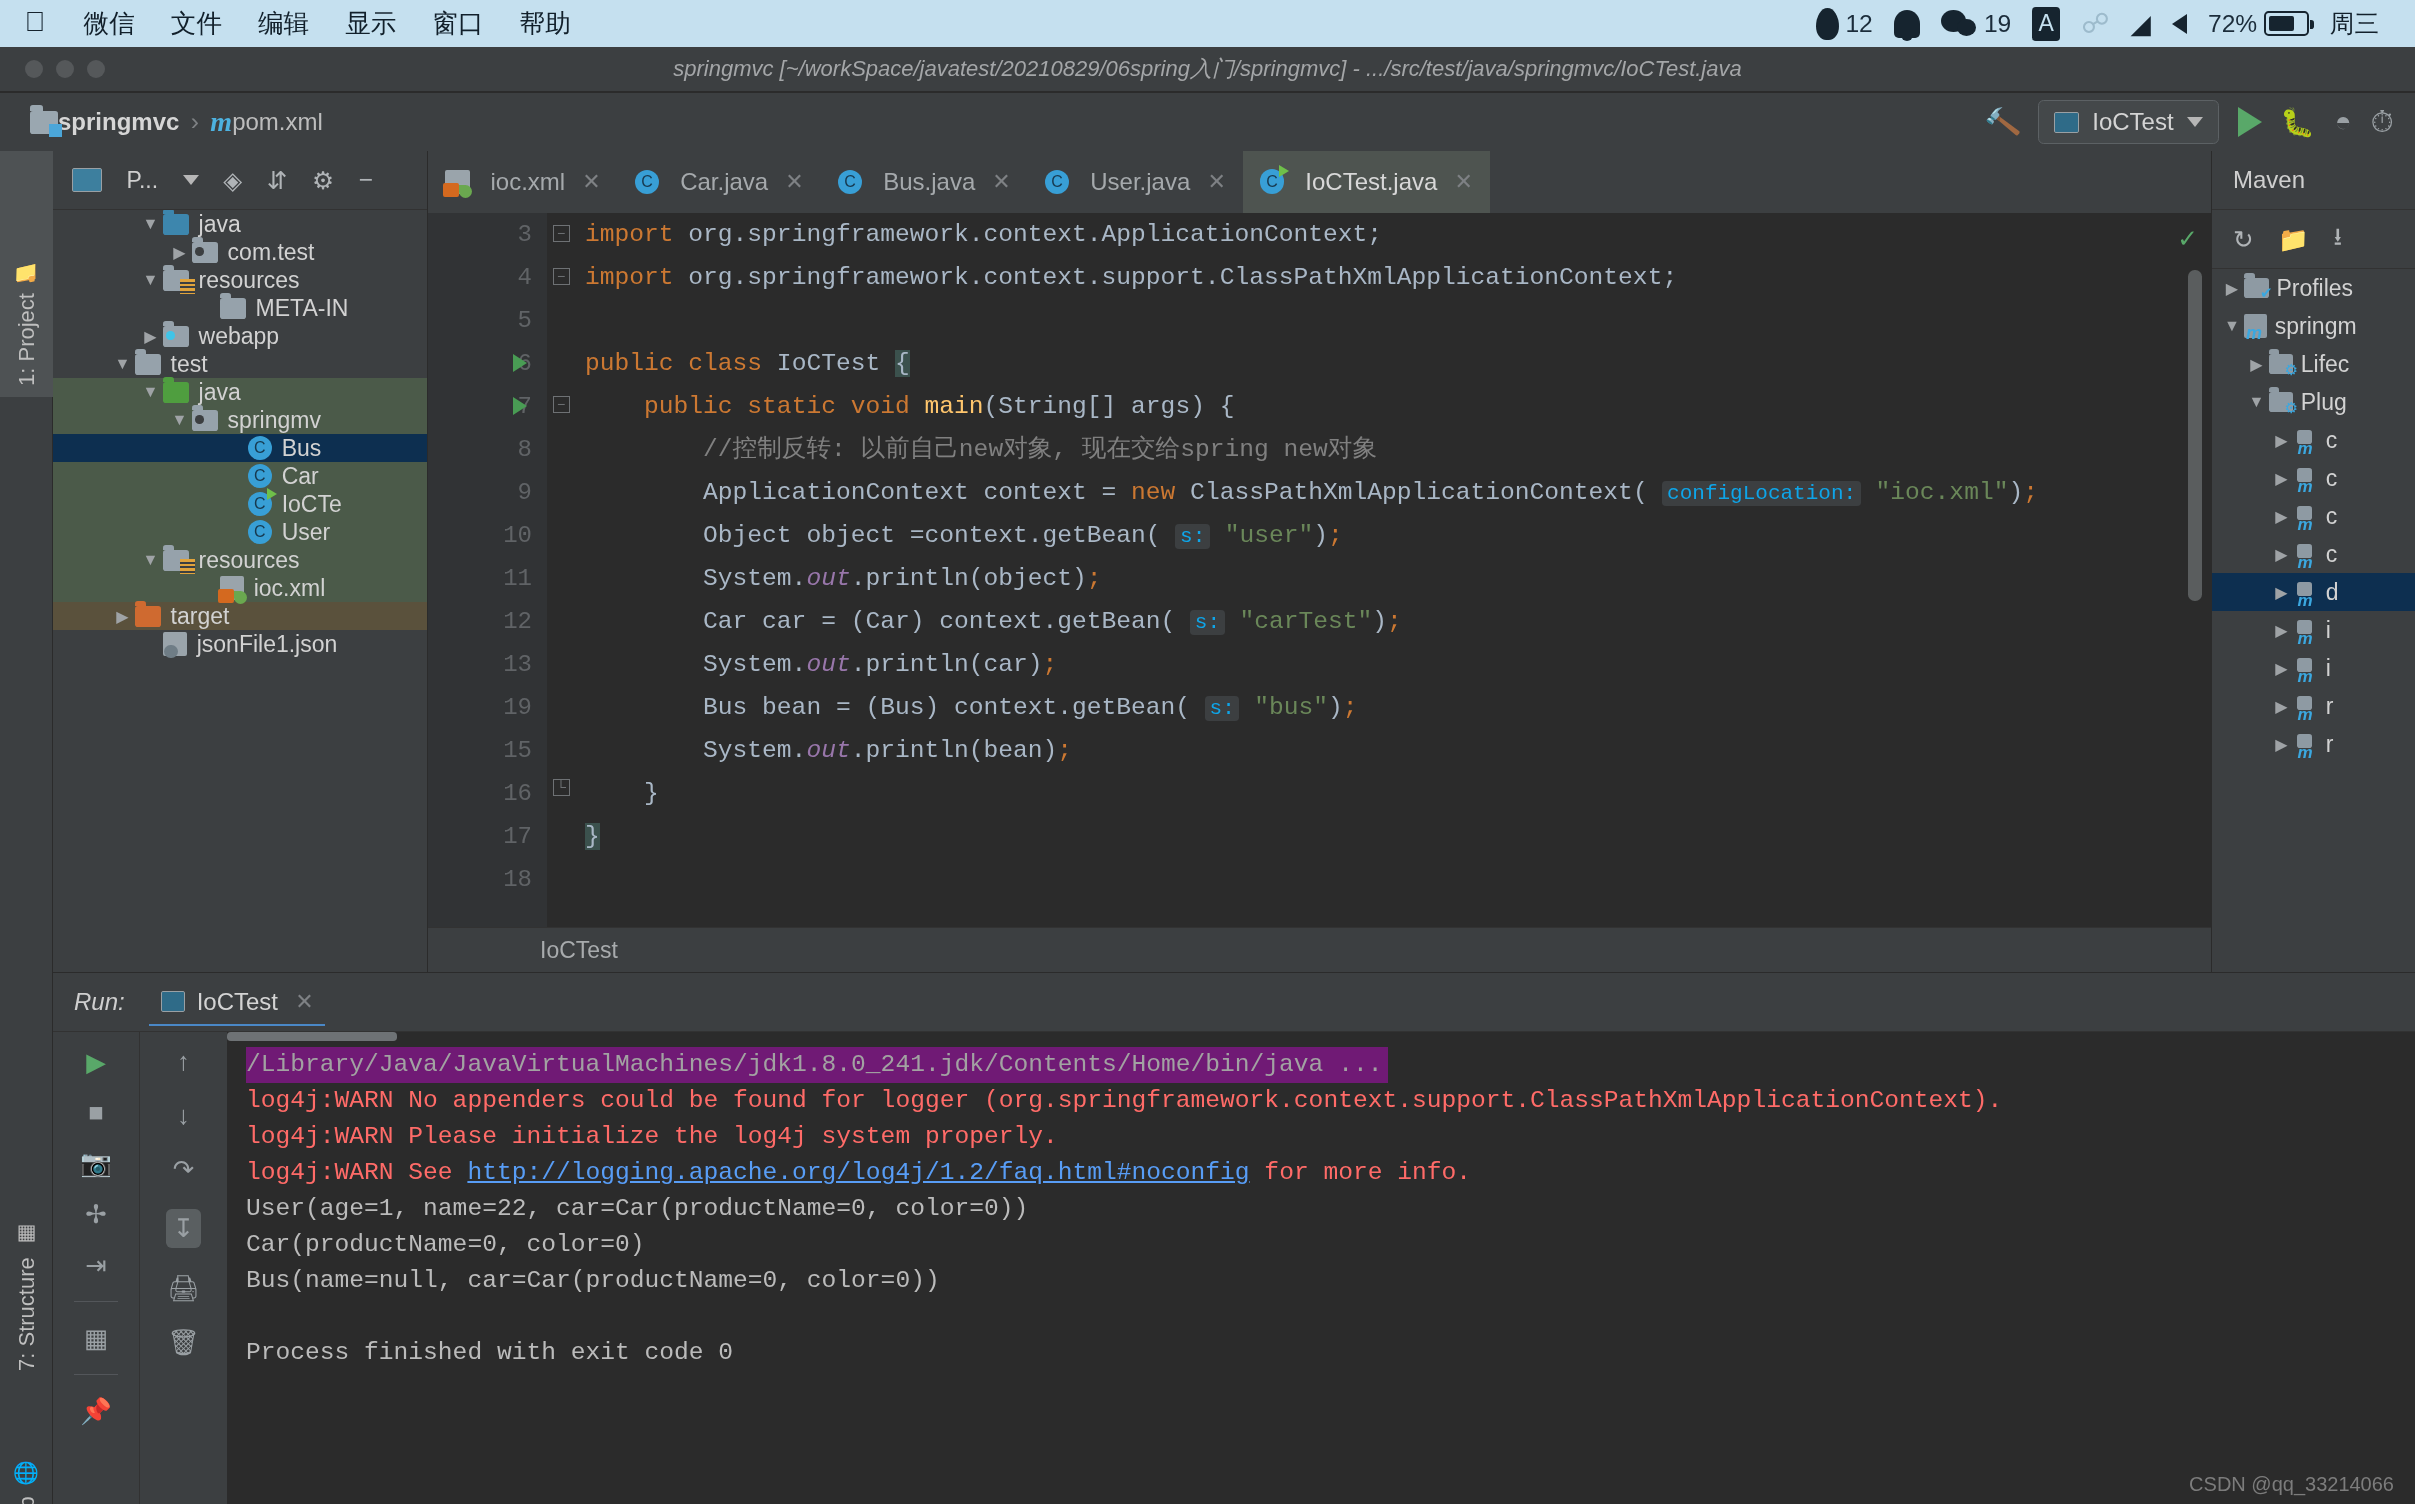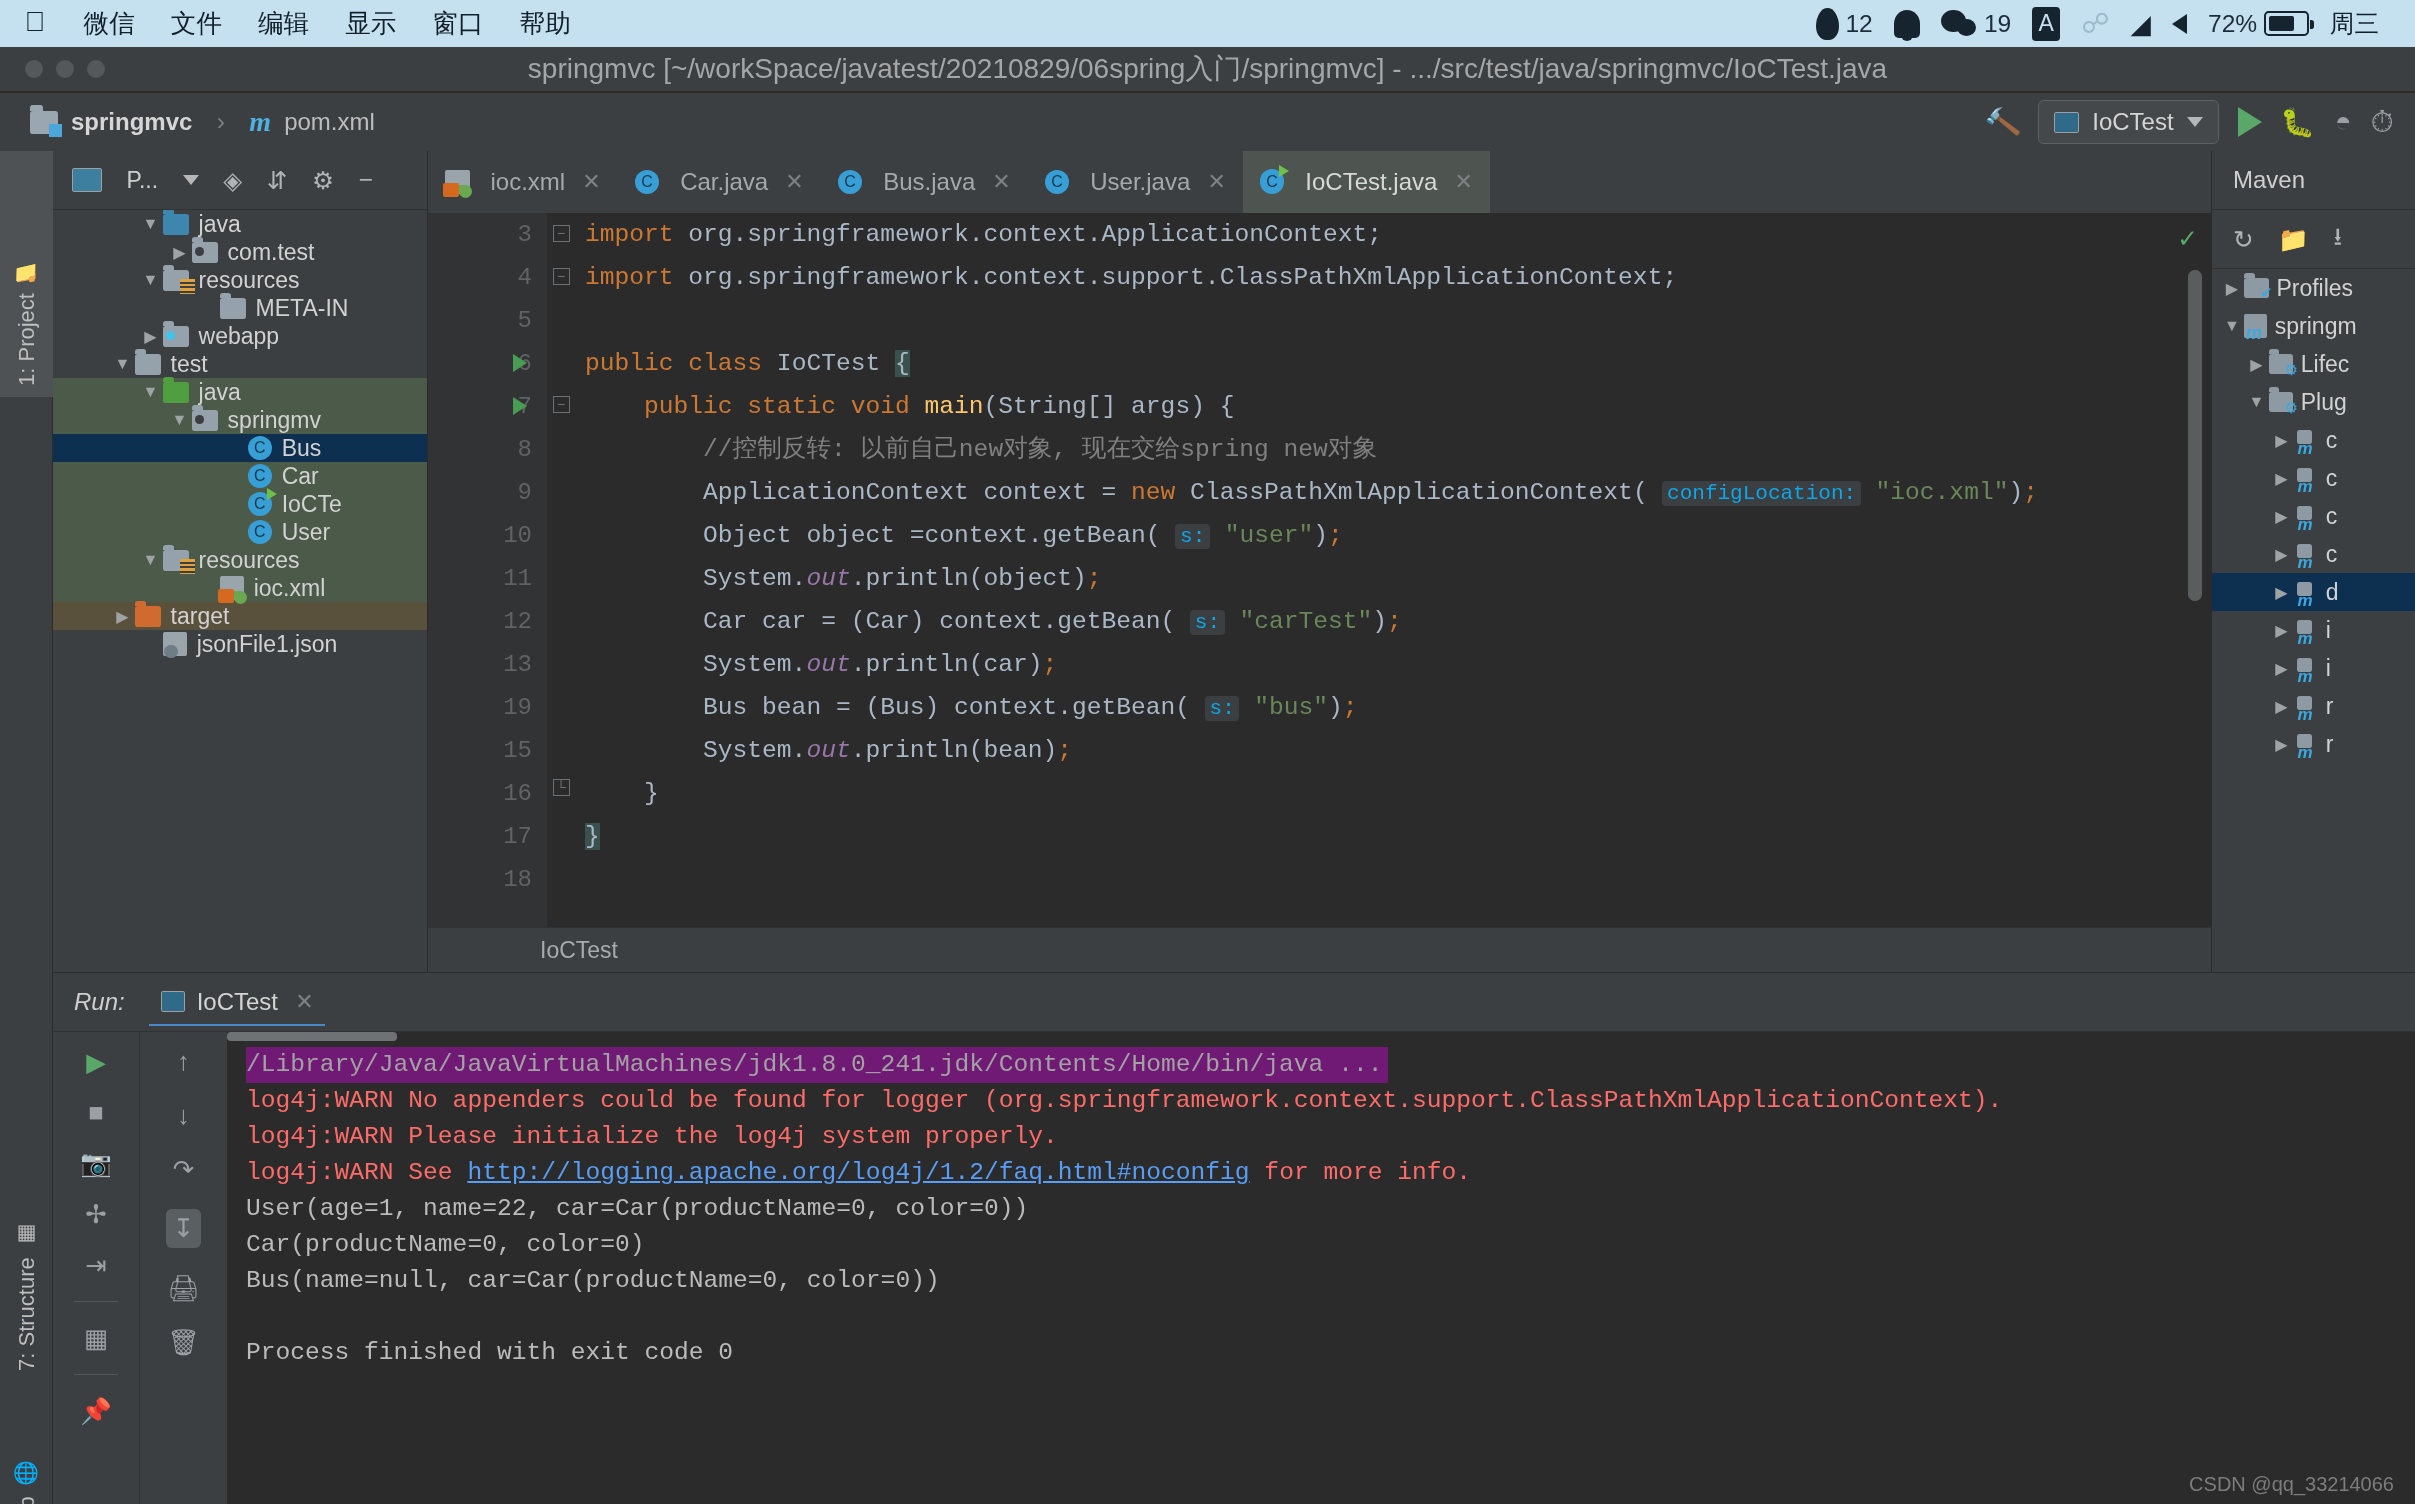--- a/index.html
+++ b/index.html
@@ -42,29 +42,29 @@
   .macbar-date { font-size: 24.6px; color: #12202b; }
 
   
   .titlebar {
     position: absolute; top: 47px; left: 0; width: 2415px; height: 45px;
     background: #3c3f41; display: flex; align-items: center; justify-content: center;
     border-bottom: 0.9px solid #2b2b2b;
   }
   .traffic { position: absolute; left: 24.6px; display: flex; gap: 13.2px; }
   .traffic i { width: 18px; height: 18px; border-radius: 50%; background: #55585a; display: block;}
-  .titletext { font-size: 28px; color: #a4a6a8; white-space: nowrap; }
+  .titletext { font-size: 22px; color: #a4a6a8; white-space: nowrap; font-style: italic; }
 
   
   .navbar {
     position: absolute; top: 93px; left: 0; width: 2415px; height: 59px;
     background: #3c3f41; display: flex; align-items: center; padding-left: 30px;
     border-bottom: 0.9px solid #323232;
   }
-  .crumb { display: flex; align-items: center; gap: 13px; }
+  .crumb { display: flex; align-items: center; gap: 0; }
   .folder-ic { width: 28px; height: 23px; background: #9aa7b0; border-radius: 2.8px; position: relative;}
   .folder-ic:before{content:"";position:absolute;top:-5.7px;left:0;width:13.2px;height:5.7px;background:#9aa7b0;border-radius:2.8px 2.8px 0 0;}
   .folder-ic:after{content:"";position:absolute;bottom:-3.8px;right:-3.8px;width:13.2px;height:13.2px;background:#4ba6d9;}
   .crumb-txt { font-size: 24px; color: #d6d6d6; font-weight: bold; }
   .crumb-sep { font-size: 24.6px; color: #7e8184; margin: 0 11.4px; }
   .mvn-m { font-size: 28px; color: #4db2e0; font-style: italic; font-weight: bold; font-family:"Liberation Serif", serif; }
   .crumb-file { font-size: 24px; color: #bdbdbd; }
   .navbar-right { margin-left: auto; display: flex; align-items: center; gap: 19px; padding-right: 21px;}
   .hammer { color: #5c9e56; font-size: 28px; transform: rotate(-10deg); }
   .runcfg {

